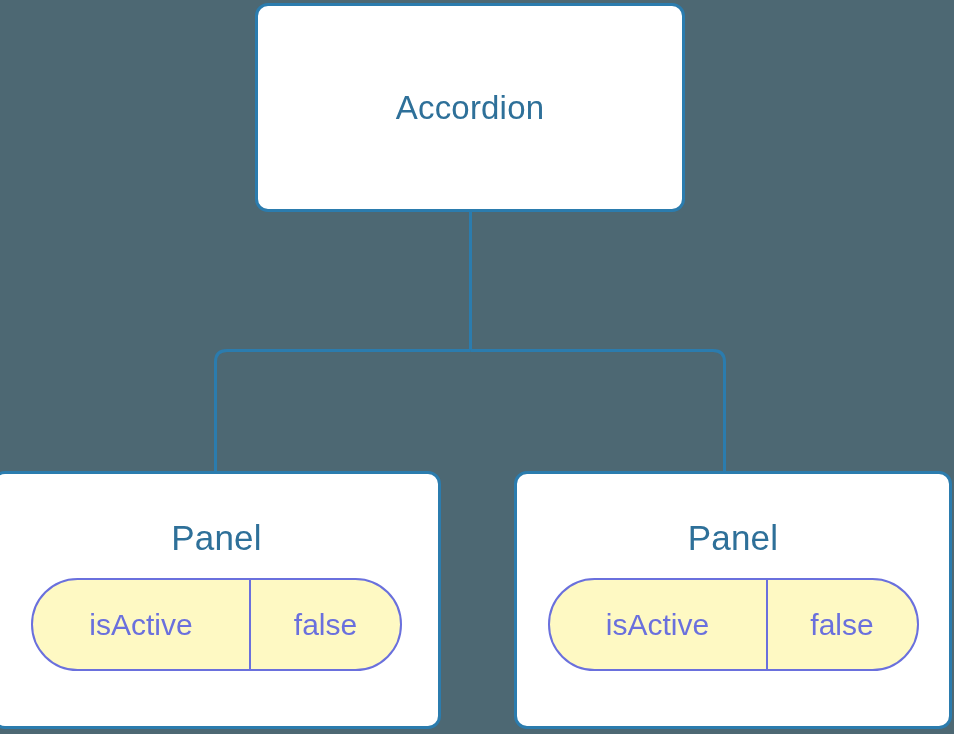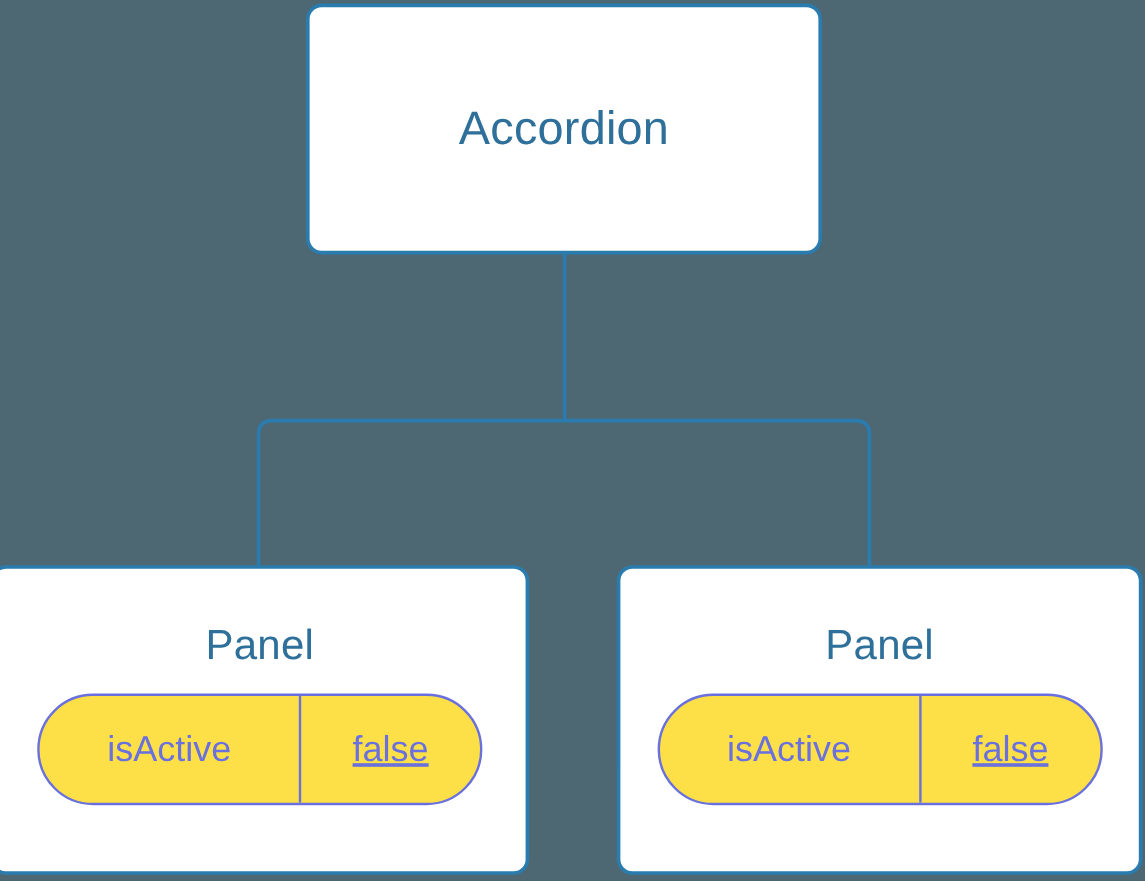--- a/index.html
+++ b/index.html
@@ -72,38 +72,38 @@
     left: -8px;
     width: 449px;
   }
   #node-panel-1 {
     left: 514px;
     width: 438px;
   }
 
   .node-title {
     color: #2e7099;
-    font-size: 39px;
+    font-size: 33px;
     font-weight: 400;
     line-height: 1;
     letter-spacing: 0.2px;
     white-space: nowrap;
   }
   .node-leaf .node-title {
     font-size: 35px;
   }
 
   
   .state-pill {
     margin-top: 23px;
     display: flex;
     align-items: stretch;
     border: 2px solid #6a70dd;
     border-radius: 999px;
-    background: #fde047;
+    background: #fef9c3;
     height: 93px;
     box-sizing: border-box;
     overflow: hidden;
   }
   #node-panel-0 .state-pill { width: 371px; }
   #node-panel-1 .state-pill { width: 371px; }
 
   .pill-cell {
     display: flex;
     align-items: center;
@@ -115,21 +115,20 @@
     box-sizing: border-box;
   }
   .pill-key {
     flex: 0 0 216px;
     padding: 0 10px;
   }
   .pill-val {
     flex: 1 1 auto;
     border-left: 2px solid #6a70dd;
     padding: 0 10px;
-    text-decoration: underline;
   }
 </style>
 </head>
 <body>
 
 <div id="canvas">
 
   <svg id="connectors" viewBox="0 0 954 734" width="954" height="734" xmlns="http://www.w3.org/2000/svg">
 
     <path d="M 470.5 210 L 470.5 350.5"></path>

